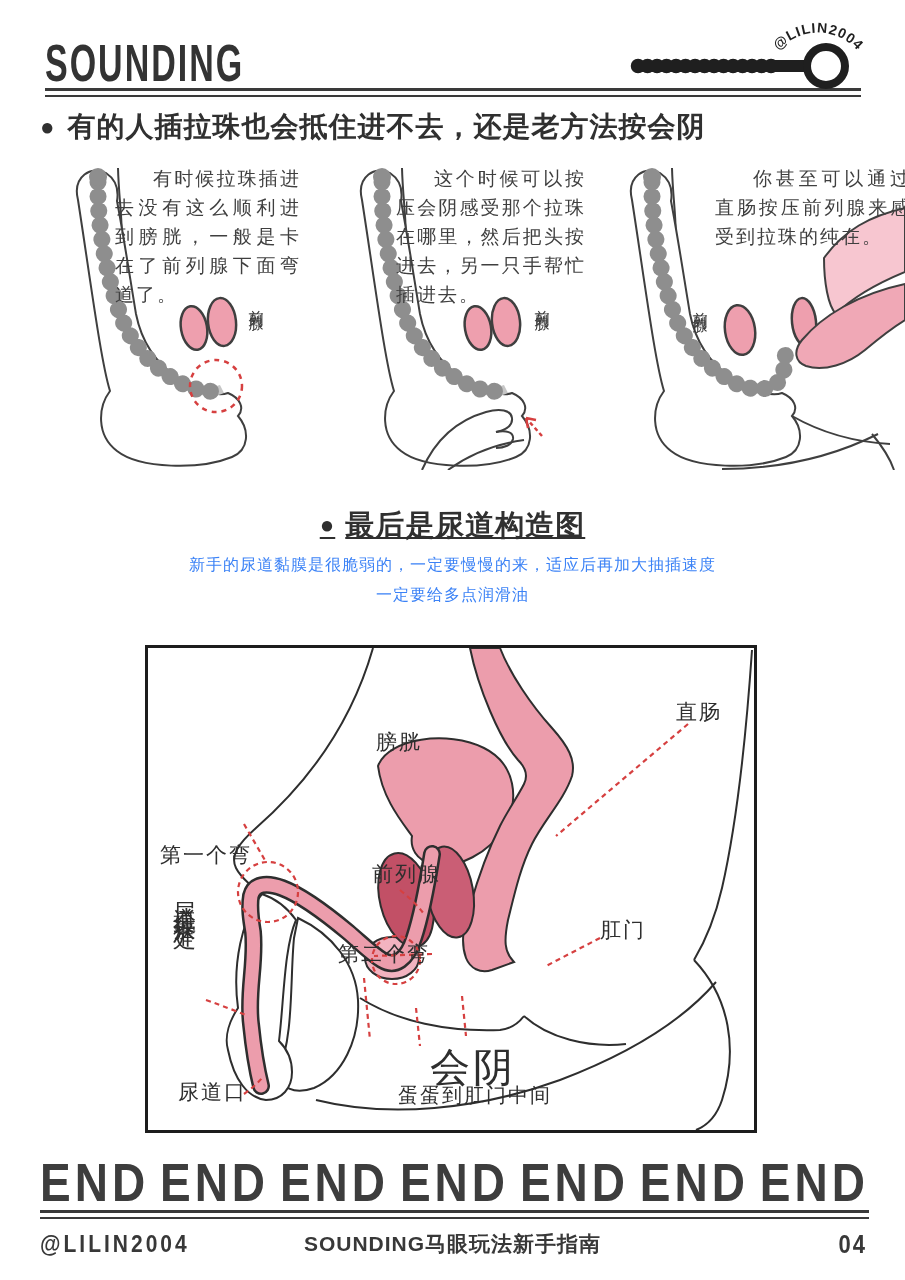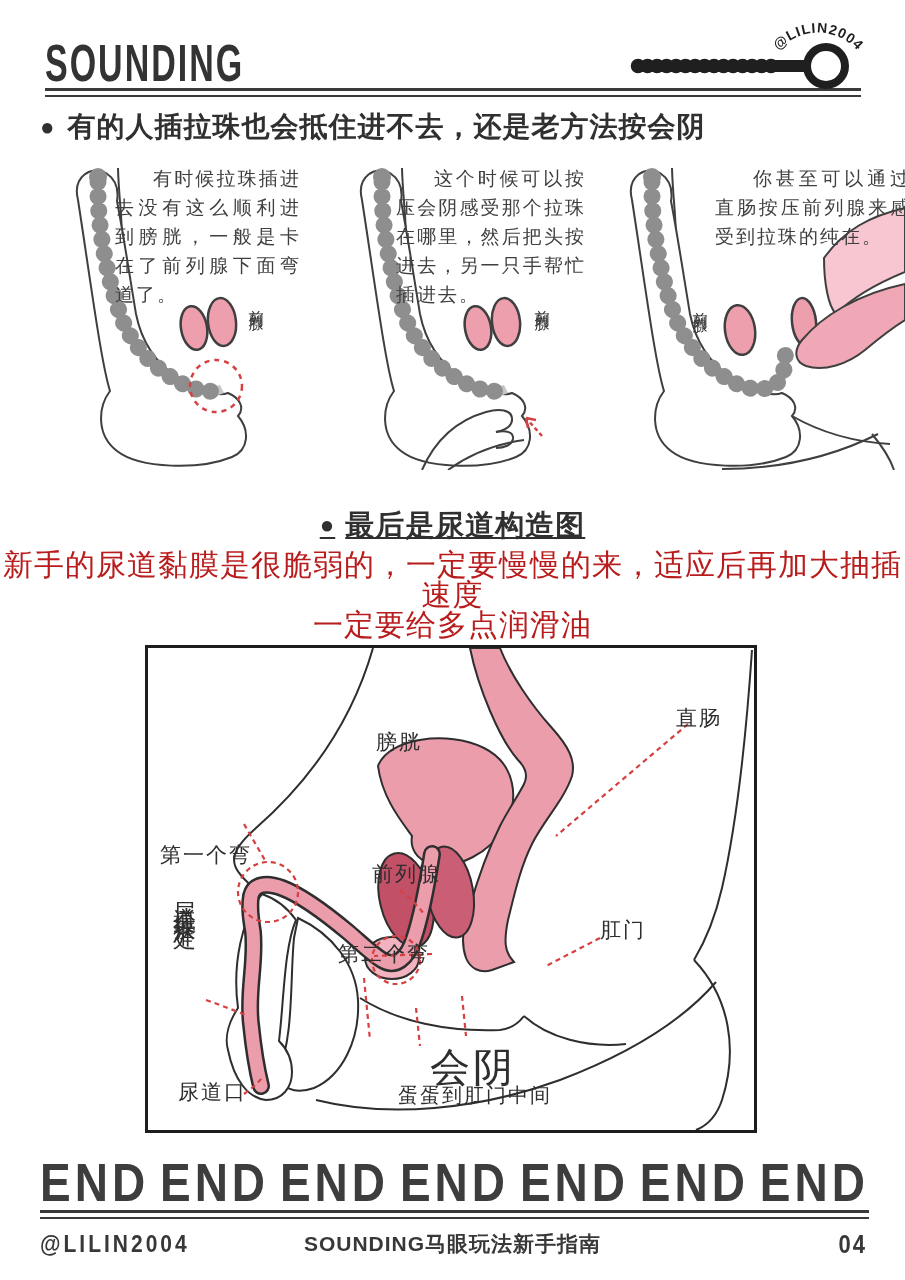--- a/index.html
+++ b/index.html
@@ -34,21 +34,21 @@
     position:absolute; writing-mode:vertical-rl; text-orientation:upright;
     font-size:15px; letter-spacing:3px; color:#3a3a3a;
   }
   
   .s2h {
     position:absolute; left:0; width:100%; top:506px; text-align:center;
     font-size:29px; font-weight:700; color:#303030; letter-spacing:1px;text-decoration:underline;
   }
   .s2h .bullet { font-size:24px; margin-right:10px; vertical-align:2px; }
   .notes { position:absolute; left:0; width:100%; top:550px; text-align:center;
-    font-size:30px; line-height:30px; letter-spacing:1px; color:#b91c1c; }
+    font-size:16px; line-height:30px; letter-spacing:1px; color:#3b82f6; }
   
   .diagram {
     position:absolute; left:145px; top:645px; width:612px; height:488px;
     border:3px solid #1d1d1d; box-sizing:border-box; background:#fff;
   }
   .diagram svg { position:absolute; left:0; top:0; }
   .dlabel { position:absolute; font-size:21px; letter-spacing:2px; color:#2e2e2e; white-space:nowrap; }
   .dlabel.vertical { writing-mode:vertical-rl; text-orientation:upright; font-size:23px; letter-spacing:5px; }
   .dlabel.big { font-size:40px; letter-spacing:3px; }
   
@@ -197,21 +197,21 @@
         <path d="M452,290 L398,318"></path>
         <path d="M58,352 C75,358 88,363 100,368"></path>
         <path d="M96,446 C103,441 109,436 114,430"></path>
         <path d="M216,330 L222,392"></path>
         <path d="M314,348 L318,388"></path>
         <path d="M268,360 L272,398"></path>
       </g>
     </svg>
 
     <div class="dlabel" style="left:228px; top:80px;">膀胱</div>
-    <div class="dlabel" style="left:528px; top:50px;margin-top:6px;">直肠</div>
+    <div class="dlabel" style="left:528px; top:50px;">直肠</div>
     <div class="dlabel" style="left:12px; top:150px;margin-top:43px;">第一个弯</div>
     <div class="dlabel" style="left:224px; top:212px;">前列腺</div>
     <div class="dlabel" style="left:190px; top:292px;">第二个弯</div>
     <div class="dlabel" style="left:452px; top:268px;">肛门</div>
     <div class="dlabel vertical" style="left:22px; top:236px;">尿道最狭窄处</div>
     <div class="dlabel" style="left:30px; top:430px;">尿道口</div>
     <div class="dlabel big" style="left:282px; top:392px;">会阴</div>
     <div class="dlabel" style="left:250px; top:434px; font-size:20px;">蛋蛋到肛门中间</div>
   </div>
 

